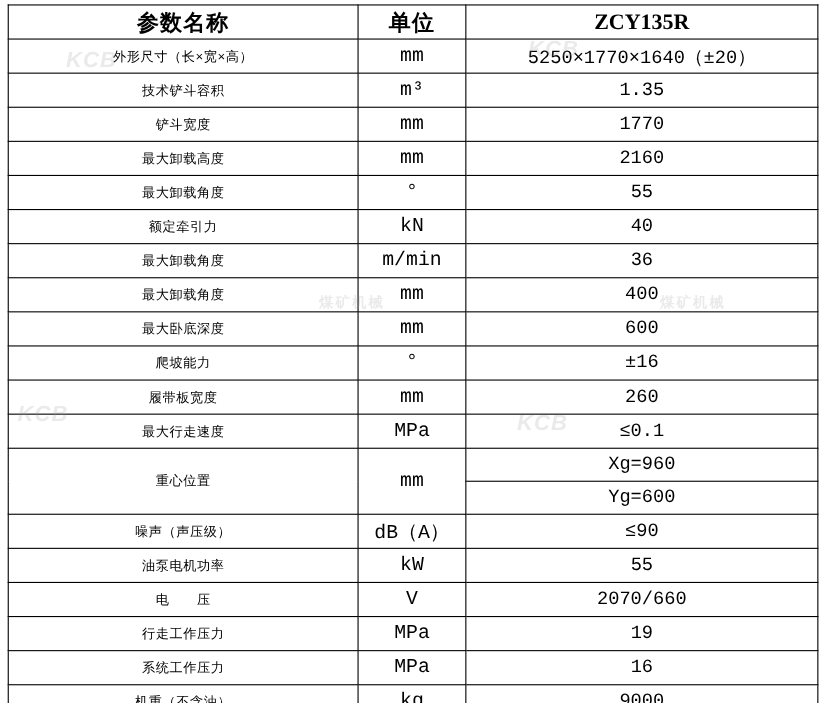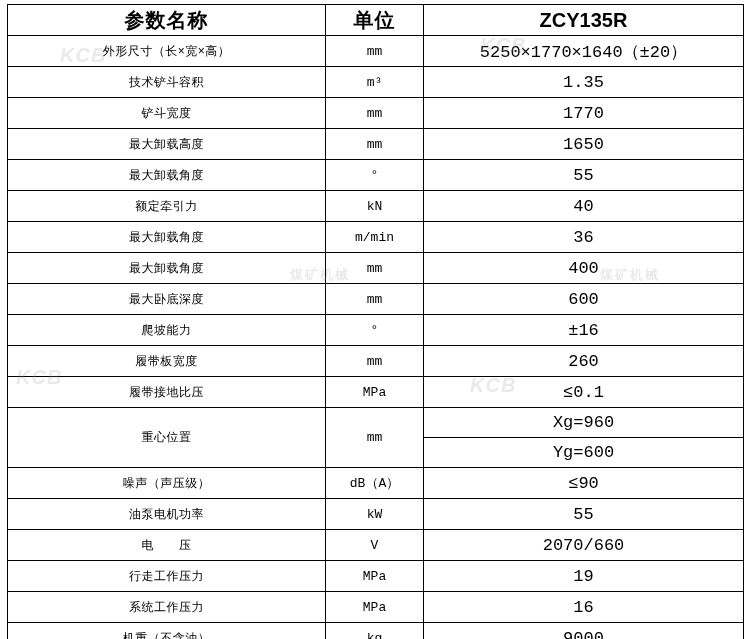--- a/index.html
+++ b/index.html
@@ -38,33 +38,33 @@
   col.c-unit { width: 98px; }
   col.c-value { width: 320px; }
 
   tr.head td {
     height: 30px;
     font-size: 20px;
     font-weight: bold;
     letter-spacing: 1px;
   }
   tr.head td.val {
-    font-family: Liberation Sans, sans-serif;
+    font-family: Liberation Serif, serif;
     letter-spacing: 0px;
   }
   tr.row td {
     height: 30px;
   }
   td.name {
     font-size: 12px;
     font-family: "Liberation Sans", sans-serif;
     letter-spacing: 0.5px;
   }
   td.unit {
-    font-size: 13px;
+    font-size: 18px;
     font-family: "Liberation Mono", monospace;
   }
   td.val {
     font-size: 17px;
     font-family: Liberation Mono, monospace;
   }
   td.val.sub {
     height: 29px;
     margin-top: 36px;
   }
@@ -127,21 +127,21 @@
 
       <tr class="row">
         <td class="name">铲斗宽度</td>
         <td class="unit">mm</td>
         <td class="val">1770</td>
       </tr>
 
       <tr class="row">
         <td class="name">最大卸载高度</td>
         <td class="unit">mm</td>
-        <td class="val">1650</td>
+        <td class="val">2160</td>
       </tr>
 
       <tr class="row">
         <td class="name">最大卸载角度</td>
         <td class="unit">°</td>
         <td class="val">55</td>
       </tr>
 
       <tr class="row">
         <td class="name">额定牵引力</td>
@@ -173,21 +173,21 @@
         <td class="val">±16</td>
       </tr>
 
       <tr class="row">
         <td class="name">履带板宽度</td>
         <td class="unit">mm</td>
         <td class="val">260</td>
       </tr>
 
       <tr class="row">
-        <td class="name">履带接地比压</td>
+        <td class="name">最大行走速度</td>
         <td class="unit">MPa</td>
         <td class="val">≤0.1</td>
       </tr>
 
       <tr class="row">
         <td class="name" rowspan="2">重心位置</td>
         <td class="unit" rowspan="2">mm</td>
         <td class="val sub">Xg=960</td>
       </tr>
       <tr class="row">

